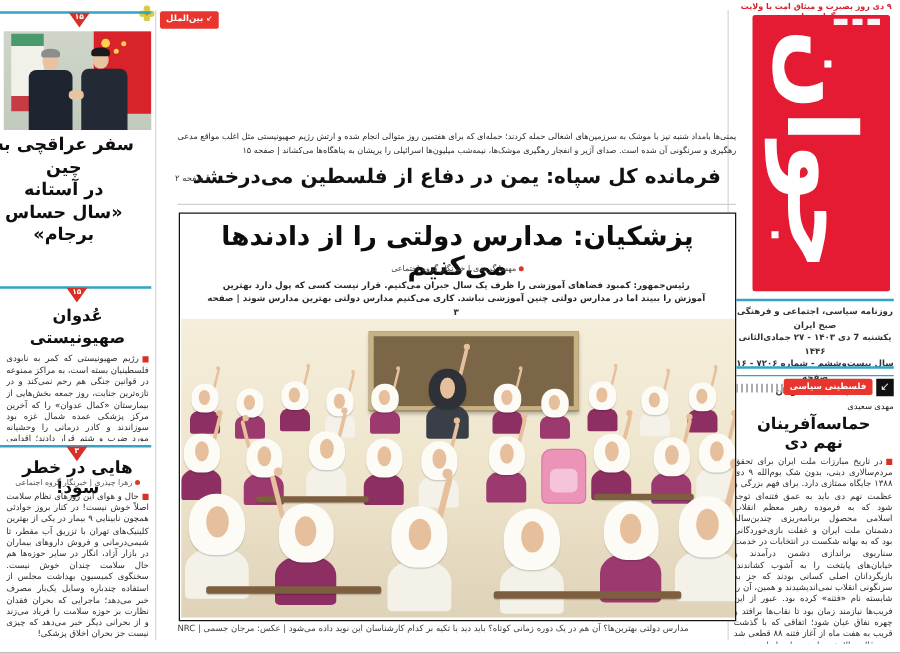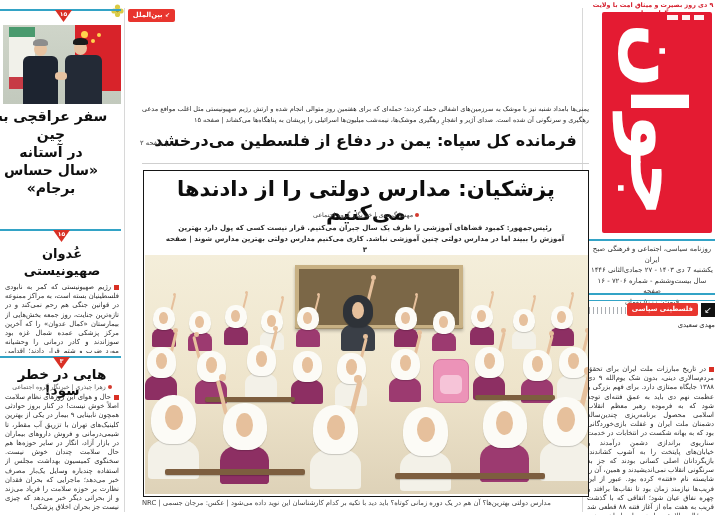--- a/index.html
+++ b/index.html
@@ -9,21 +9,21 @@
   
   .tiny{font-size:6.8px;line-height:9.2px;color:#2b2b2b;text-align:justify;text-align-last:right;}
   .grey-divider{position:absolute;width:1px;background:#d8d8d8;}
   
   #tagline{top:1px;right:6px;width:122px;font-size:6.4px;font-weight:bold;color:#d5202e;text-align:center;}
   #logo-box{top:12px;right:8px;width:110px;height:221px;background:#e41b32;border-radius:2px;overflow:hidden;}
   #logo-word{position:absolute;left:50%;top:49%;transform:translate(-50%,-50%) rotate(90deg);
              font-size:76px;font-weight:bold;color:#fff;white-space:nowrap;letter-spacing:-5px;}
   .bar{position:absolute;top:3px;height:5px;background:#fff;opacity:.95;}
   #info-box{top:239px;right:5px;width:126px;border-top:2.5px solid #33a3c6;padding-top:3px;}
-  #info-box .iline{font-size:6.9px;line-height:10.6px;font-weight:normal;color:#333;text-align:center;}
+  #info-box .iline{font-size:6.9px;line-height:10.6px;font-weight:bold;color:#333;text-align:center;}
   #info-rule{top:293px;right:5px;width:126px;height:5px;border-top:2.5px solid #33a3c6;border-bottom:1px solid #33a3c6;}
   
   #note-tagrow{top:303px;right:5px;width:128px;height:14px;}
   .hatch{position:absolute;top:4px;right:66px;width:60px;height:7px;
          background:repeating-linear-gradient(90deg,#a9adb2 0 1.5px,transparent 1.5px 4px);}
   .red-tag{position:absolute;background:#e8352e;color:#fff;font-size:6.8px;font-weight:bold;
            border-radius:2px;padding:2px 5px 3px 5px;line-height:8px;}
   #note-tag{top:0;right:17px;}
   #note-mark{position:absolute;top:0;right:0;width:14px;height:14px;background:#111;color:#fff;
              font-size:9px;line-height:14px;text-align:center;}
@@ -100,20 +100,24 @@
     <div class="iline">قیمت: ۵۰۰۰ تومان</div>
   </div>
   <div id="info-rule" class="abs"></div>
 
   <div id="note-tagrow" class="abs">
     <span class="hatch"></span>
     <span id="note-tag" class="red-tag">فلسطینی سیاسی</span>
     <span id="note-mark">↙</span>
   </div>
   <div id="note-author" class="abs">مهدی سعیدی</div>
+  <div id="note-title" class="abs">
+    <div>حماسه‌آفرینان</div>
+    <div>نهم دی</div>
+  </div>
   <div id="note-body" class="abs tiny">
     <span class="red-bullet"></span><span>در تاریخ مبارزات ملت ایران برای تحقق مردم‌سالاری دینی، بدون شک یوم‌الله ۹ دی ۱۳۸۸ جایگاه ممتازی دارد. برای فهم بزرگی و عظمت نهم دی باید به عمق فتنه‌ای توجه شود که به فرموده رهبر معظم انقلاب اسلامی محصول برنامه‌ریزی چندین‌ساله دشمنان ملت ایران و غفلت بازی‌خوردگانی بود که به بهانه شکست در انتخابات در خدمت سناریوی براندازی دشمن درآمدند و خیابان‌های پایتخت را به آشوب کشاندند. بازیگردانان اصلی کسانی بودند که جز به سرنگونی انقلاب نمی‌اندیشیدند و همین، آن را شایسته نام «فتنه» کرده بود. عبور از این فریب‌ها نیازمند زمان بود تا نقاب‌ها برافتد و چهره نفاق عیان شود؛ اتفاقی که با گذشت قریب به هفت ماه از آغاز فتنه ۸۸ قطعی شد و در قالب پالایش میلیونی ملت ایران در نهم دی‌ماه تجلی یافت </span>
   </div>
 
   <div class="grey-divider" style="right:137px;top:8px;height:504px"></div>
   <div class="grey-divider" style="right:595px;top:8px;height:504px"></div>
 
   <svg class="flower" style="top:4px;right:596px" width="13" height="13" viewBox="0 0 13 13">
     <circle cx="6.5" cy="3" r="2.6" fill="#d9cb45"></circle>
       <circle cx="3" cy="7" r="2.6" fill="#d9cb45"></circle>

